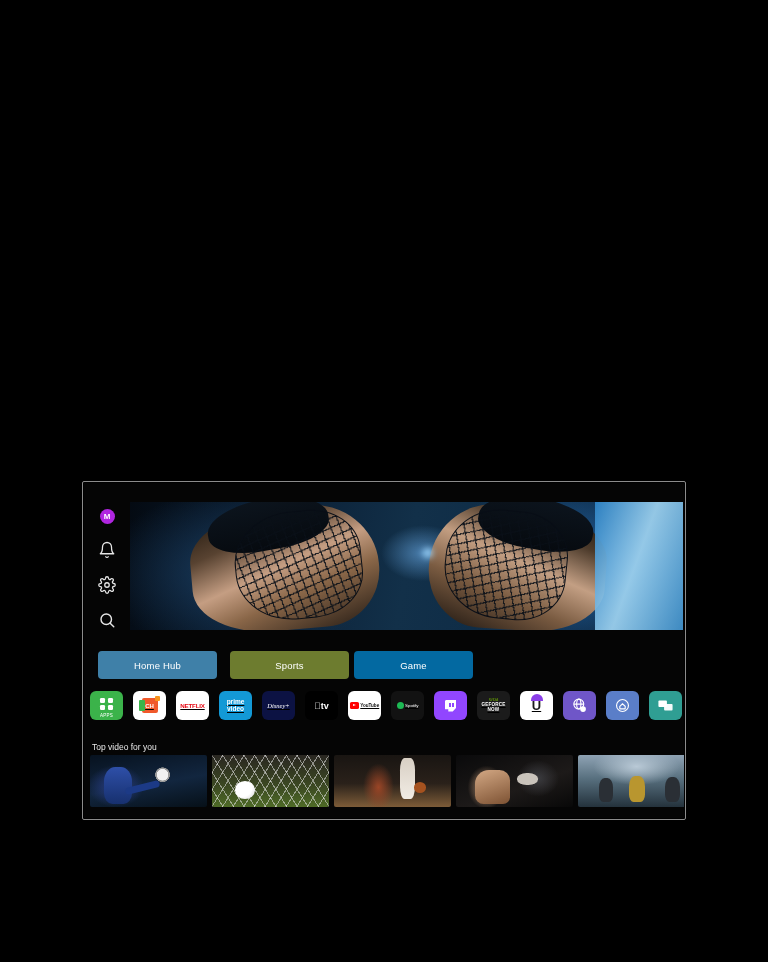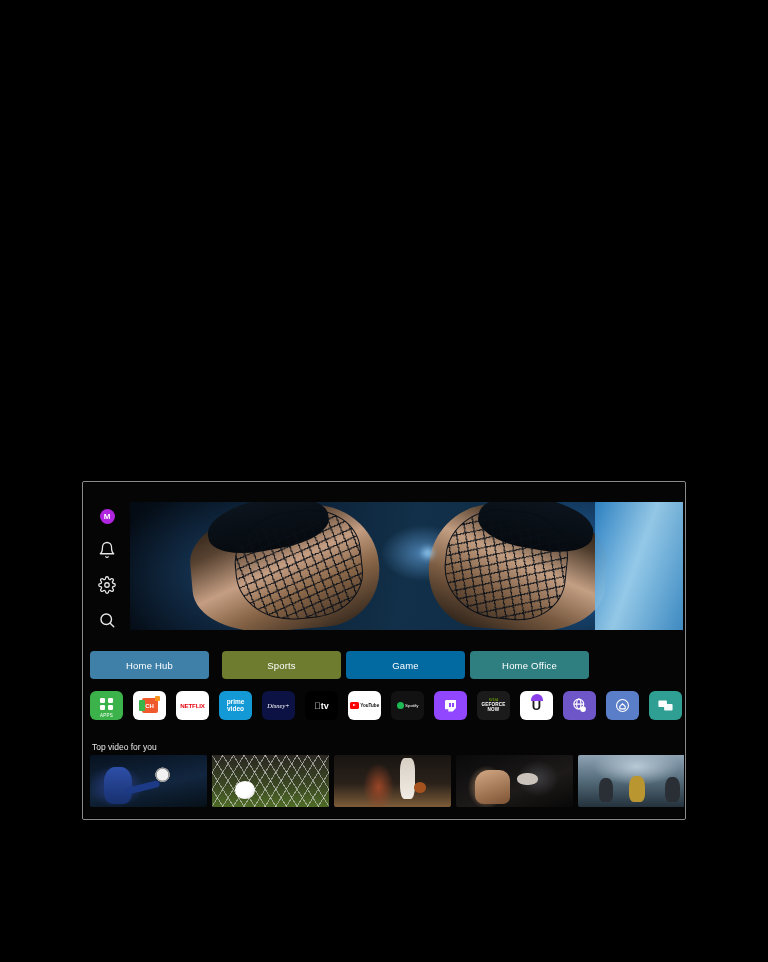--- a/index.html
+++ b/index.html
@@ -55,21 +55,21 @@
   .jersey-r{ position:absolute; right:-1%; top:0; width:17%; height:100%;
     background:linear-gradient(110deg,#2f86c9,#9fd4f2 45%,#3a8ecb); opacity:.92;}
 
   
   #tabs{ position:absolute; left:6px; top:168px; width:100%; display:flex; gap:5px; }
   .tab{ height:28px; width:119px; border-radius:4px; flex:0 0 auto;
     display:flex; align-items:center; justify-content:center;
     color:#fff; font-size:9.5px; letter-spacing:.2px; }
 
   
-  #apps{ position:absolute; left:6px; top:208px; display:flex; gap:10px; }
+  #apps{ position:absolute; left:6px; top:208px; display:flex; gap:10px;text-decoration:underline; }
   .app{ width:33px; height:29px; border-radius:6px; flex:0 0 auto;
     display:flex; align-items:center; justify-content:center; overflow:hidden;
     position:relative; font-size:6px; }
 
   
   #picks-label{ position:absolute; left:8px; top:259px; color:#e8e8e8; font-size:8.5px; }
   #picks{ position:absolute; left:6px; top:272px; display:flex; gap:5px; }
   .pick{ width:117px; height:52px; border-radius:2px; flex:0 0 auto; overflow:hidden;
     position:relative; }
 
@@ -169,24 +169,23 @@
         <div class="p-right"></div>
         <div class="jersey-r"></div>
         <div class="helm helm-l"></div>
         <div class="helm helm-r"></div>
         <div class="cage cage-l"></div>
         <div class="cage cage-r"></div>
         <div class="hero-light"></div>
       </div>
 
       <div id="tabs">
-        <div class="tab" style="background: rgb(63, 128, 168);">Home Hub</div>
+        <div class="tab" style="background: rgb(63, 128, 168); margin-left: 8px;">Home Hub</div>
         <div class="tab" style="background: rgb(109, 124, 47); margin-left: 8px;">Sports</div>
         <div class="tab" style="background: #0369a1;">Game</div>
-        <div class="tab" style="background: rgb(47, 127, 129);">Home Office</div>
       </div>
 
       <div id="apps">
 
         <div class="app" style="background: rgb(59, 179, 74);">
           <div style="display:flex;flex-direction:column;align-items:center;">
             <div class="dots">
               <i></i>
                 <i></i>
                 <i></i>

